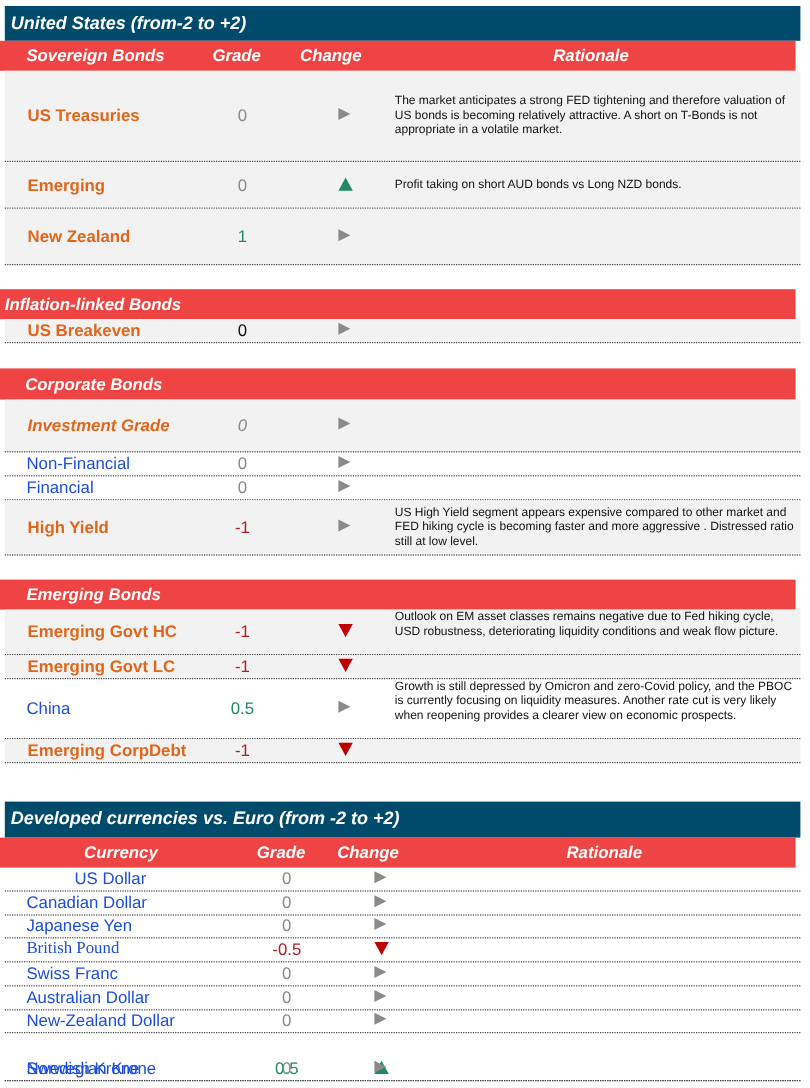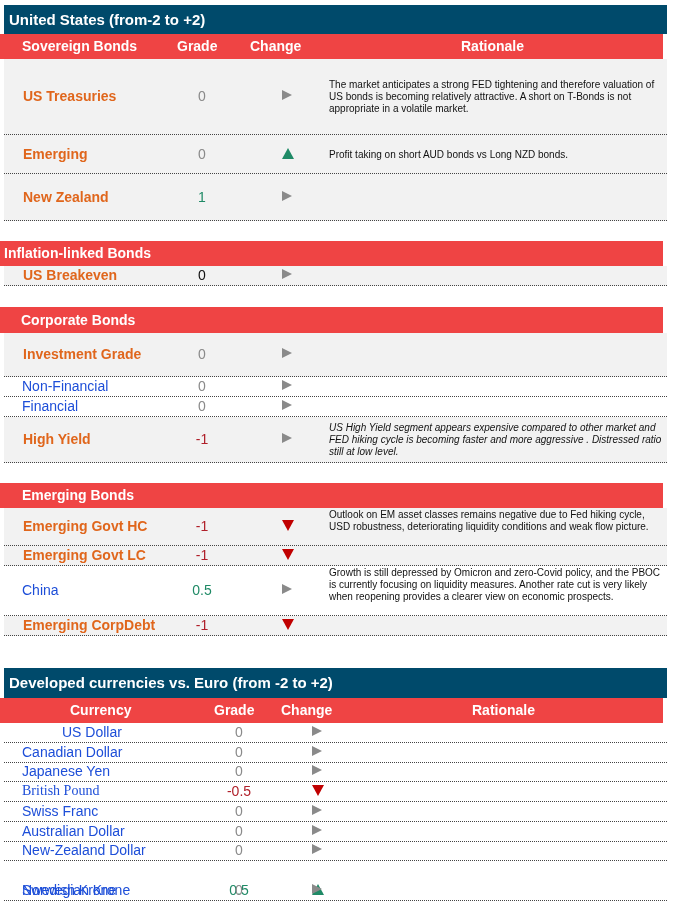--- a/index.html
+++ b/index.html
@@ -1,18 +1,18 @@
 <!DOCTYPE html>
 <html><head>
 <meta charset="utf-8">
 <style>
   html, body { margin: 0; padding: 0; background: #ffffff; }
   body { width: 675px; height: 907px; position: relative; overflow: hidden;
          font-family: "Liberation Sans", sans-serif; }
-  .abs { position: absolute; }
+  .abs { position: absolute; font-style: italic; }
   .title-bar { left: 4px; width: 663px; background: #004a6b; color: #fff;
                font-weight: bold; font-size: 15px; box-sizing: border-box; padding-left: 5px; }
   .hdr-bar { left: 0; width: 663px; background: #ef4444; color: #fff;
              font-weight: bold; font-size: 14px; }
   .hdr-bar span { position: absolute; top: 0; white-space: nowrap; }
   .row { position: absolute; left: 4px; width: 663px; border-bottom: 1px dotted #444; box-sizing: border-box; }
   .row.shaded { background: #f2f2f2; }
   .row span { position: absolute; white-space: nowrap; }
   .name-orange { color: #e0661c; font-weight: bold; font-size: 14px; }
   .name-plain { color: #1d4ed8; font-size: 14px; }
@@ -74,21 +74,21 @@
       <span class="chg" style="left: 270px; top: 3px;">
         <span class="tri-right"></span>
       </span>
     </div>
   </div>
 
 <div class="abs hdr-bar" style="top:307px;height:26px;line-height:26px;">
   <span style="left:21px;">Corporate Bonds</span>
 </div>
 <div id="corporate-rows">
-    <div class="row shaded" style="top: 333px; height: 44px;">
+    <div class="row shaded" style="top: 333px; height: 44px; font-style: italic;">
       <span class="name-orange" style="left: 19px; top: 13px;">Investment Grade</span>
       <span class="grade g-neutral" style="left: 178px; top: 13px;">0</span>
       <span class="chg" style="left: 270px; top: 15px;">
         <span class="tri-right"></span>
       </span>
     </div>
     <div class="row" style="top: 377px; height: 20px;">
       <span class="name-plain" style="left: 18px; top: 1px;">Non-Financial</span>
       <span class="grade g-neutral" style="left: 178px; top: 1px;">0</span>
       <span class="chg" style="left: 270px; top: 3px;">
@@ -101,21 +101,21 @@
       <span class="chg" style="left: 270px; top: 3px;">
         <span class="tri-right"></span>
       </span>
     </div>
     <div class="row shaded" style="top: 417px; height: 46px;">
       <span class="name-orange" style="left: 19px; top: 14px;">High Yield</span>
       <span class="grade g-neg" style="left: 178px; top: 14px;">-1</span>
       <span class="chg" style="left: 270px; top: 16px;">
         <span class="tri-right"></span>
       </span>
-      <span class="rationale" style="left: 325px; top: 5px; font-style: italic;">US High Yield segment appears expensive compared to other market and FED hiking cycle is becoming faster and more aggressive . Distressed ratio still at low level.</span>
+      <span class="rationale" style="left: 325px; top: 5px;">US High Yield segment appears expensive compared to other market and FED hiking cycle is becoming faster and more aggressive . Distressed ratio still at low level.</span>
     </div>
   </div>
 
 <div class="abs hdr-bar" style="top:483px;height:25px;line-height:25px;">
   <span style="left:22px;">Emerging Bonds</span>
 </div>
 <div id="emerging-rows">
     <div class="row shaded" style="top: 508px; height: 38px;">
       <span class="name-orange" style="left: 19px; top: 10px;">Emerging Govt HC</span>
       <span class="grade g-neg" style="left: 178px; top: 10px;">-1</span>

